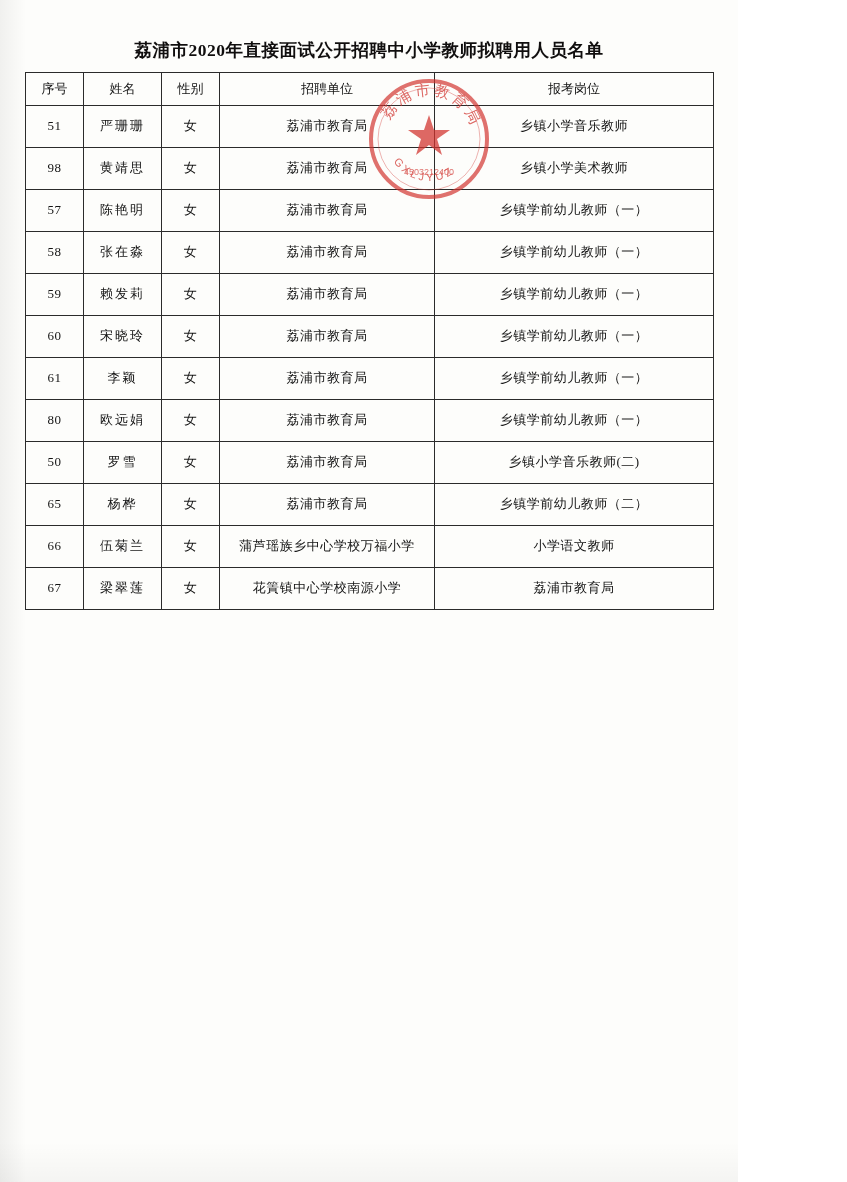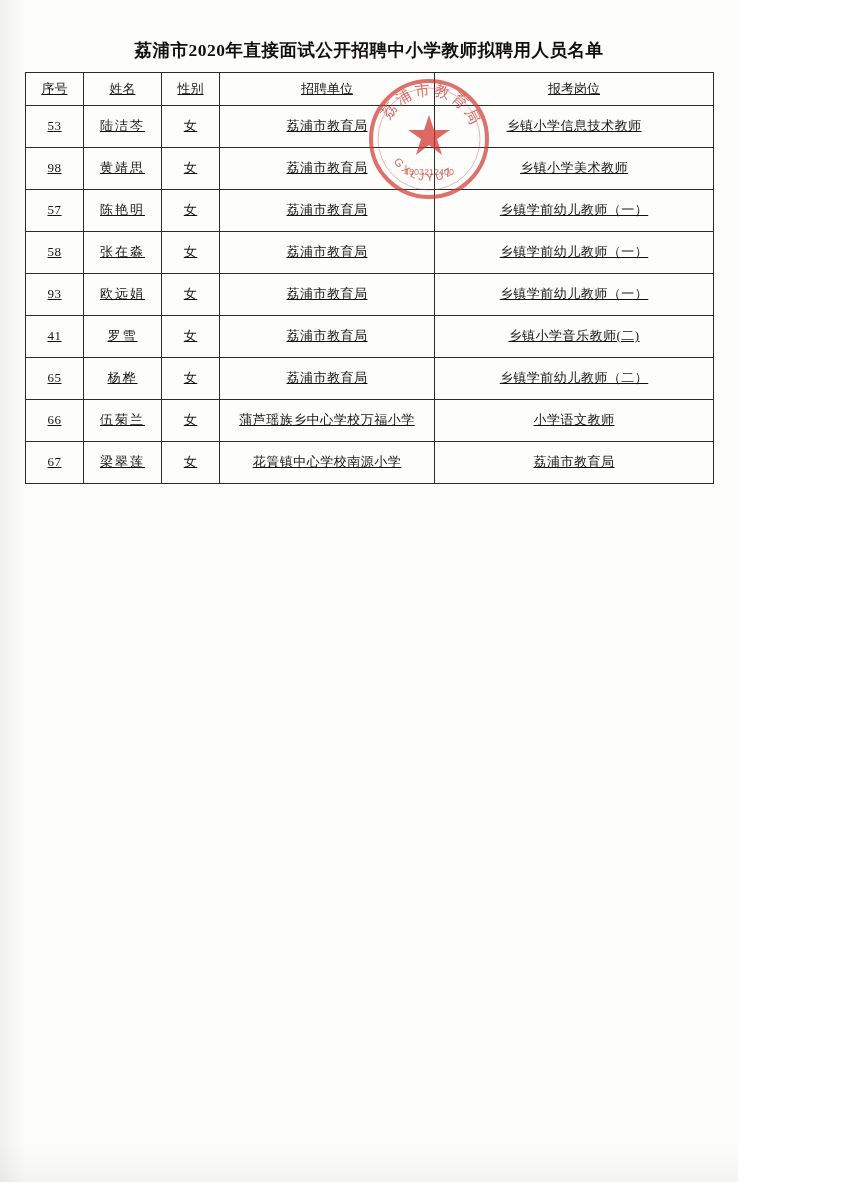--- a/index.html
+++ b/index.html
@@ -34,21 +34,20 @@
   .table-wrap {
     position: relative;
     margin: 0 auto;
     width: 688px;
   }
   table.roster {
     border-collapse: collapse;
     width: 688px;
     table-layout: fixed;
     background: transparent;
-    text-decoration: underline;
   }
   table.roster th,
   table.roster td {
     border: 1px solid #2b2b2b;
     text-align: center;
     vertical-align: middle;
     font-size: 13px;
     color: #141414;
     padding: 0;
     height: 41px;
@@ -117,25 +116,25 @@
         <tr>
           <th>序号</th>
           <th>姓名</th>
           <th>性别</th>
           <th>招聘单位</th>
           <th>报考岗位</th>
         </tr>
       </thead>
       <tbody>
           <tr>
-            <td class="seq">53</td>
-            <td class="name">陆洁芩</td>
-            <td class="gender">女</td>
-            <td class="unit">荔浦市教育局</td>
-            <td class="post">乡镇小学信息技术教师</td>
+            <td class="seq">51</td>
+            <td class="name">严珊珊</td>
+            <td class="gender">女</td>
+            <td class="unit">荔浦市教育局</td>
+            <td class="post">乡镇小学音乐教师</td>
           </tr>
           <tr>
             <td class="seq">98</td>
             <td class="name">黄靖思</td>
             <td class="gender">女</td>
             <td class="unit">荔浦市教育局</td>
             <td class="post">乡镇小学美术教师</td>
           </tr>
           <tr>
             <td class="seq">57</td>
@@ -145,28 +144,49 @@
             <td class="post">乡镇学前幼儿教师（一）</td>
           </tr>
           <tr>
             <td class="seq">58</td>
             <td class="name">张在淼</td>
             <td class="gender">女</td>
             <td class="unit">荔浦市教育局</td>
             <td class="post">乡镇学前幼儿教师（一）</td>
           </tr>
           <tr>
-            <td class="seq">93</td>
+            <td class="seq">59</td>
+            <td class="name">赖发莉</td>
+            <td class="gender">女</td>
+            <td class="unit">荔浦市教育局</td>
+            <td class="post">乡镇学前幼儿教师（一）</td>
+          </tr>
+          <tr>
+            <td class="seq">60</td>
+            <td class="name">宋晓玲</td>
+            <td class="gender">女</td>
+            <td class="unit">荔浦市教育局</td>
+            <td class="post">乡镇学前幼儿教师（一）</td>
+          </tr>
+          <tr>
+            <td class="seq">61</td>
+            <td class="name">李颖</td>
+            <td class="gender">女</td>
+            <td class="unit">荔浦市教育局</td>
+            <td class="post">乡镇学前幼儿教师（一）</td>
+          </tr>
+          <tr>
+            <td class="seq">80</td>
             <td class="name">欧远娟</td>
             <td class="gender">女</td>
             <td class="unit">荔浦市教育局</td>
             <td class="post">乡镇学前幼儿教师（一）</td>
           </tr>
           <tr>
-            <td class="seq">41</td>
+            <td class="seq">50</td>
             <td class="name">罗雪</td>
             <td class="gender">女</td>
             <td class="unit">荔浦市教育局</td>
             <td class="post">乡镇小学音乐教师(二)</td>
           </tr>
           <tr>
             <td class="seq">65</td>
             <td class="name">杨桦</td>
             <td class="gender">女</td>
             <td class="unit">荔浦市教育局</td>

